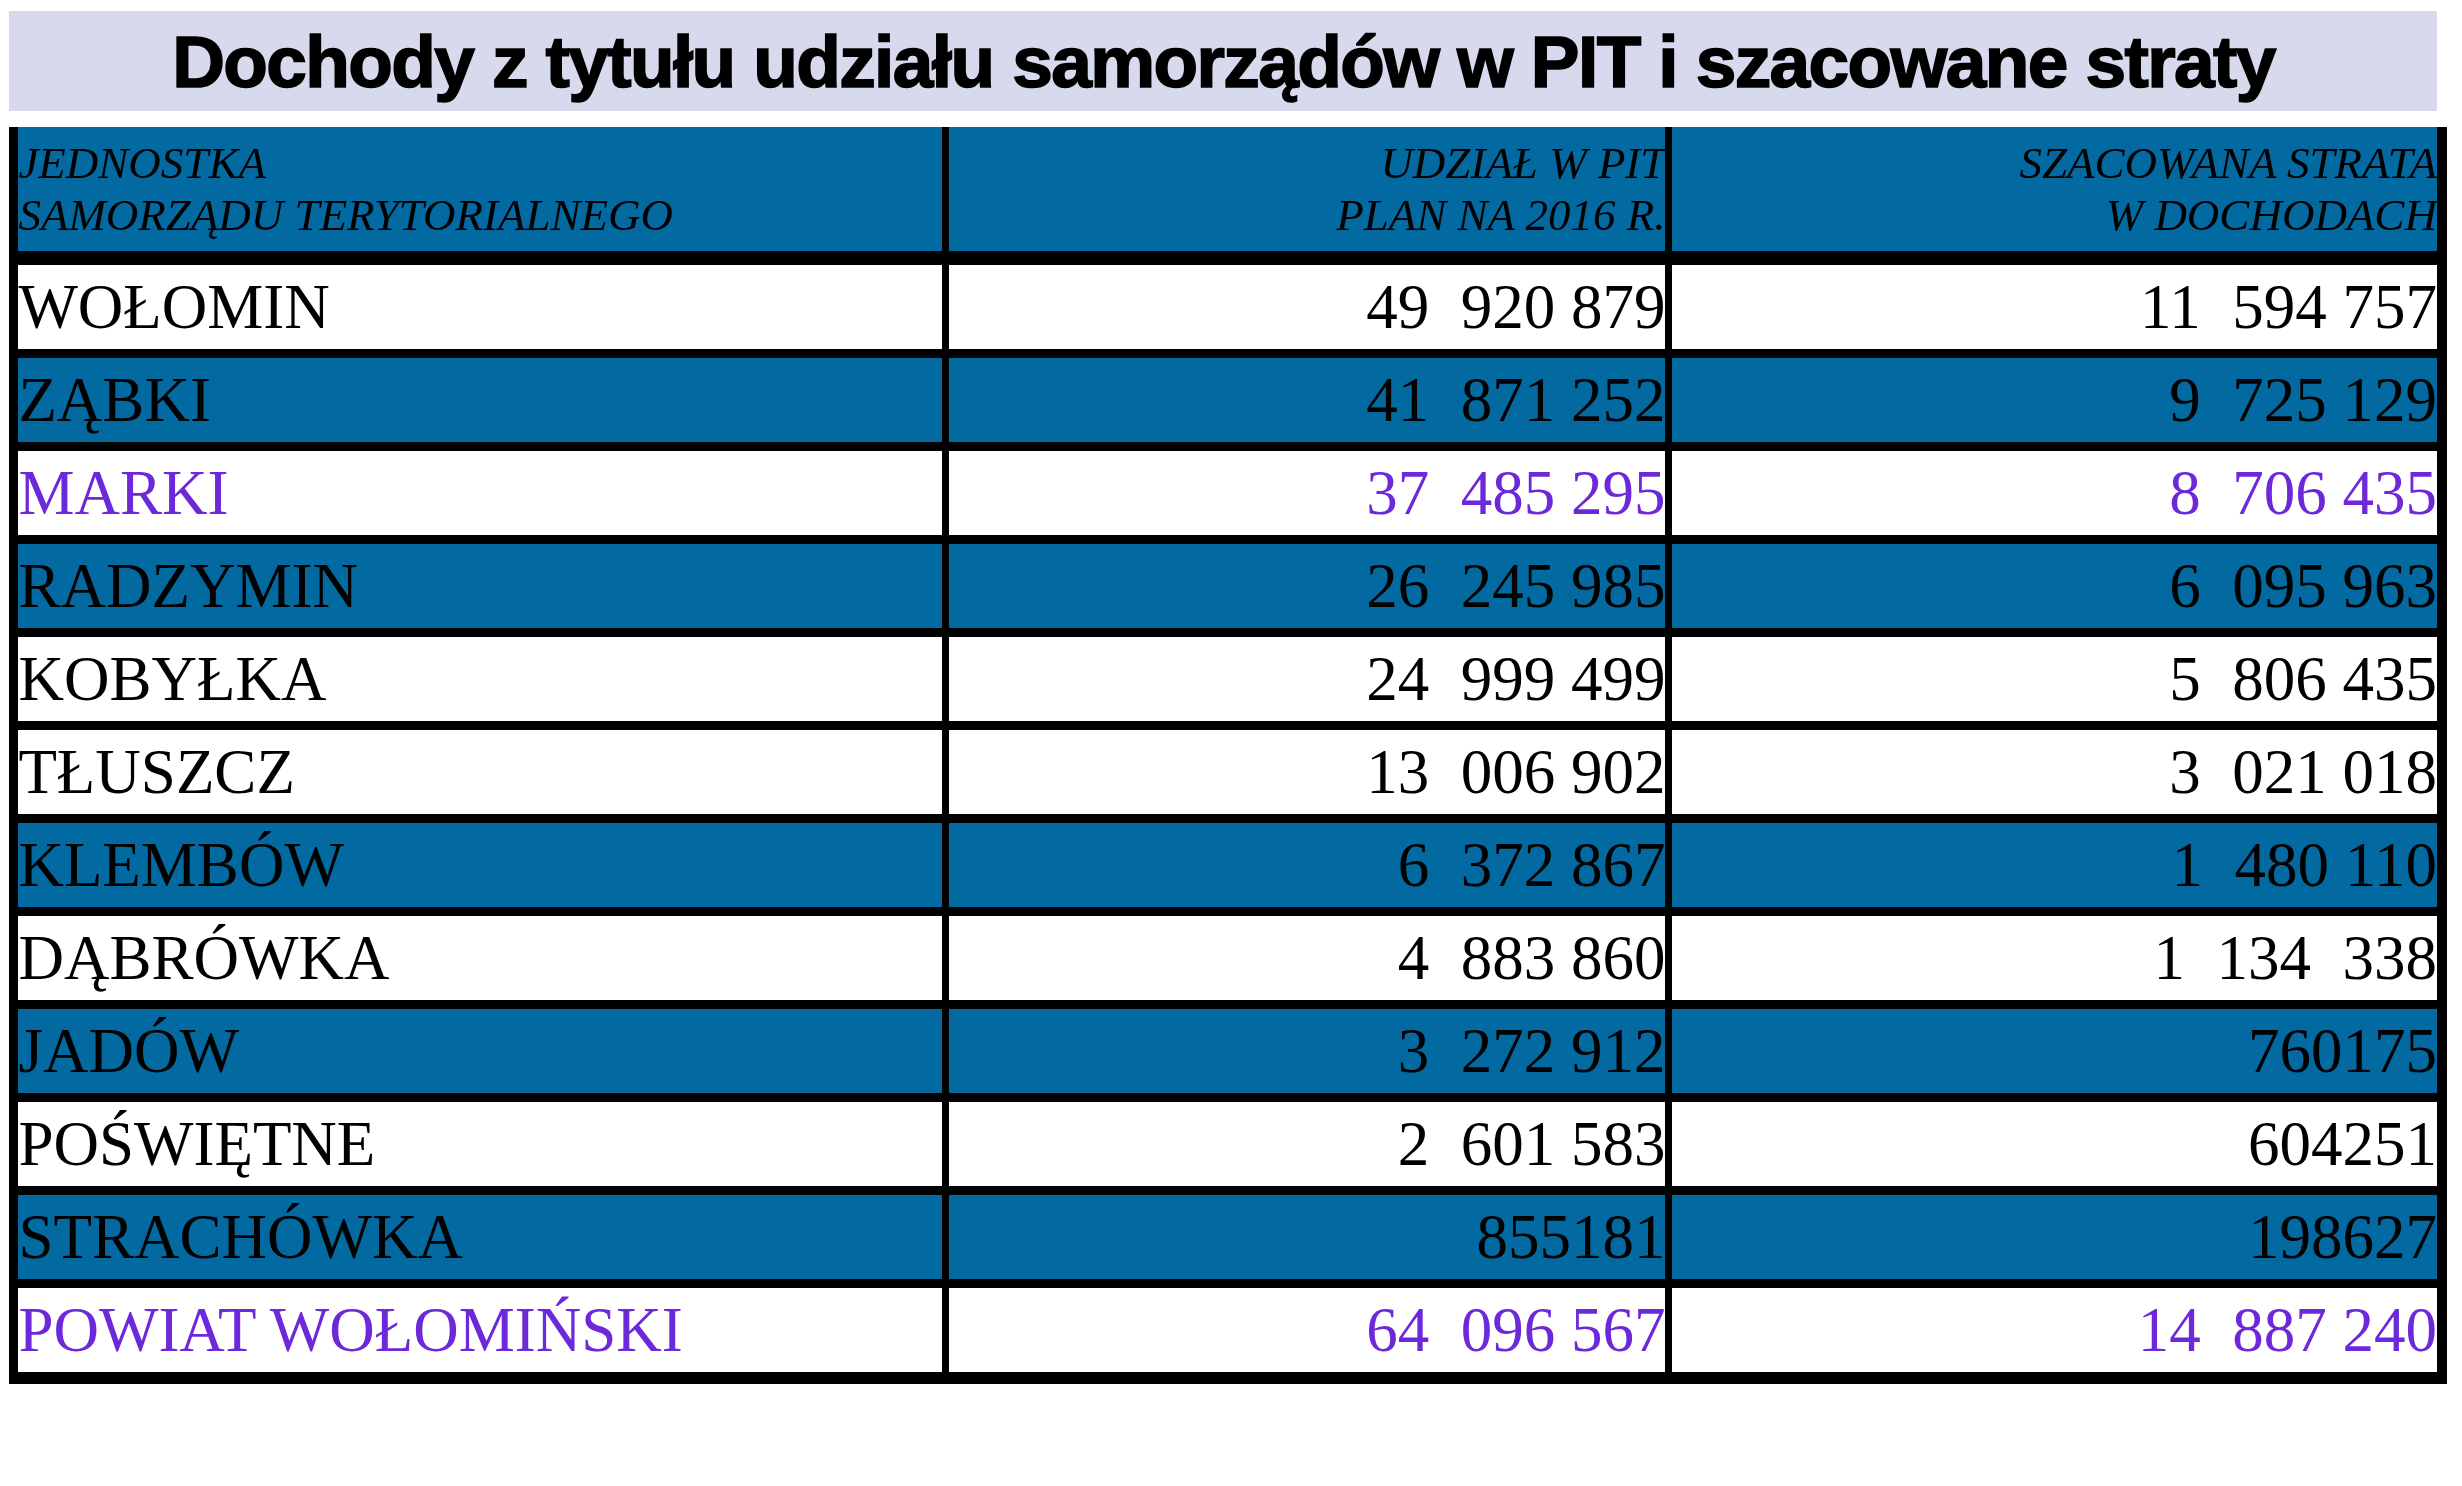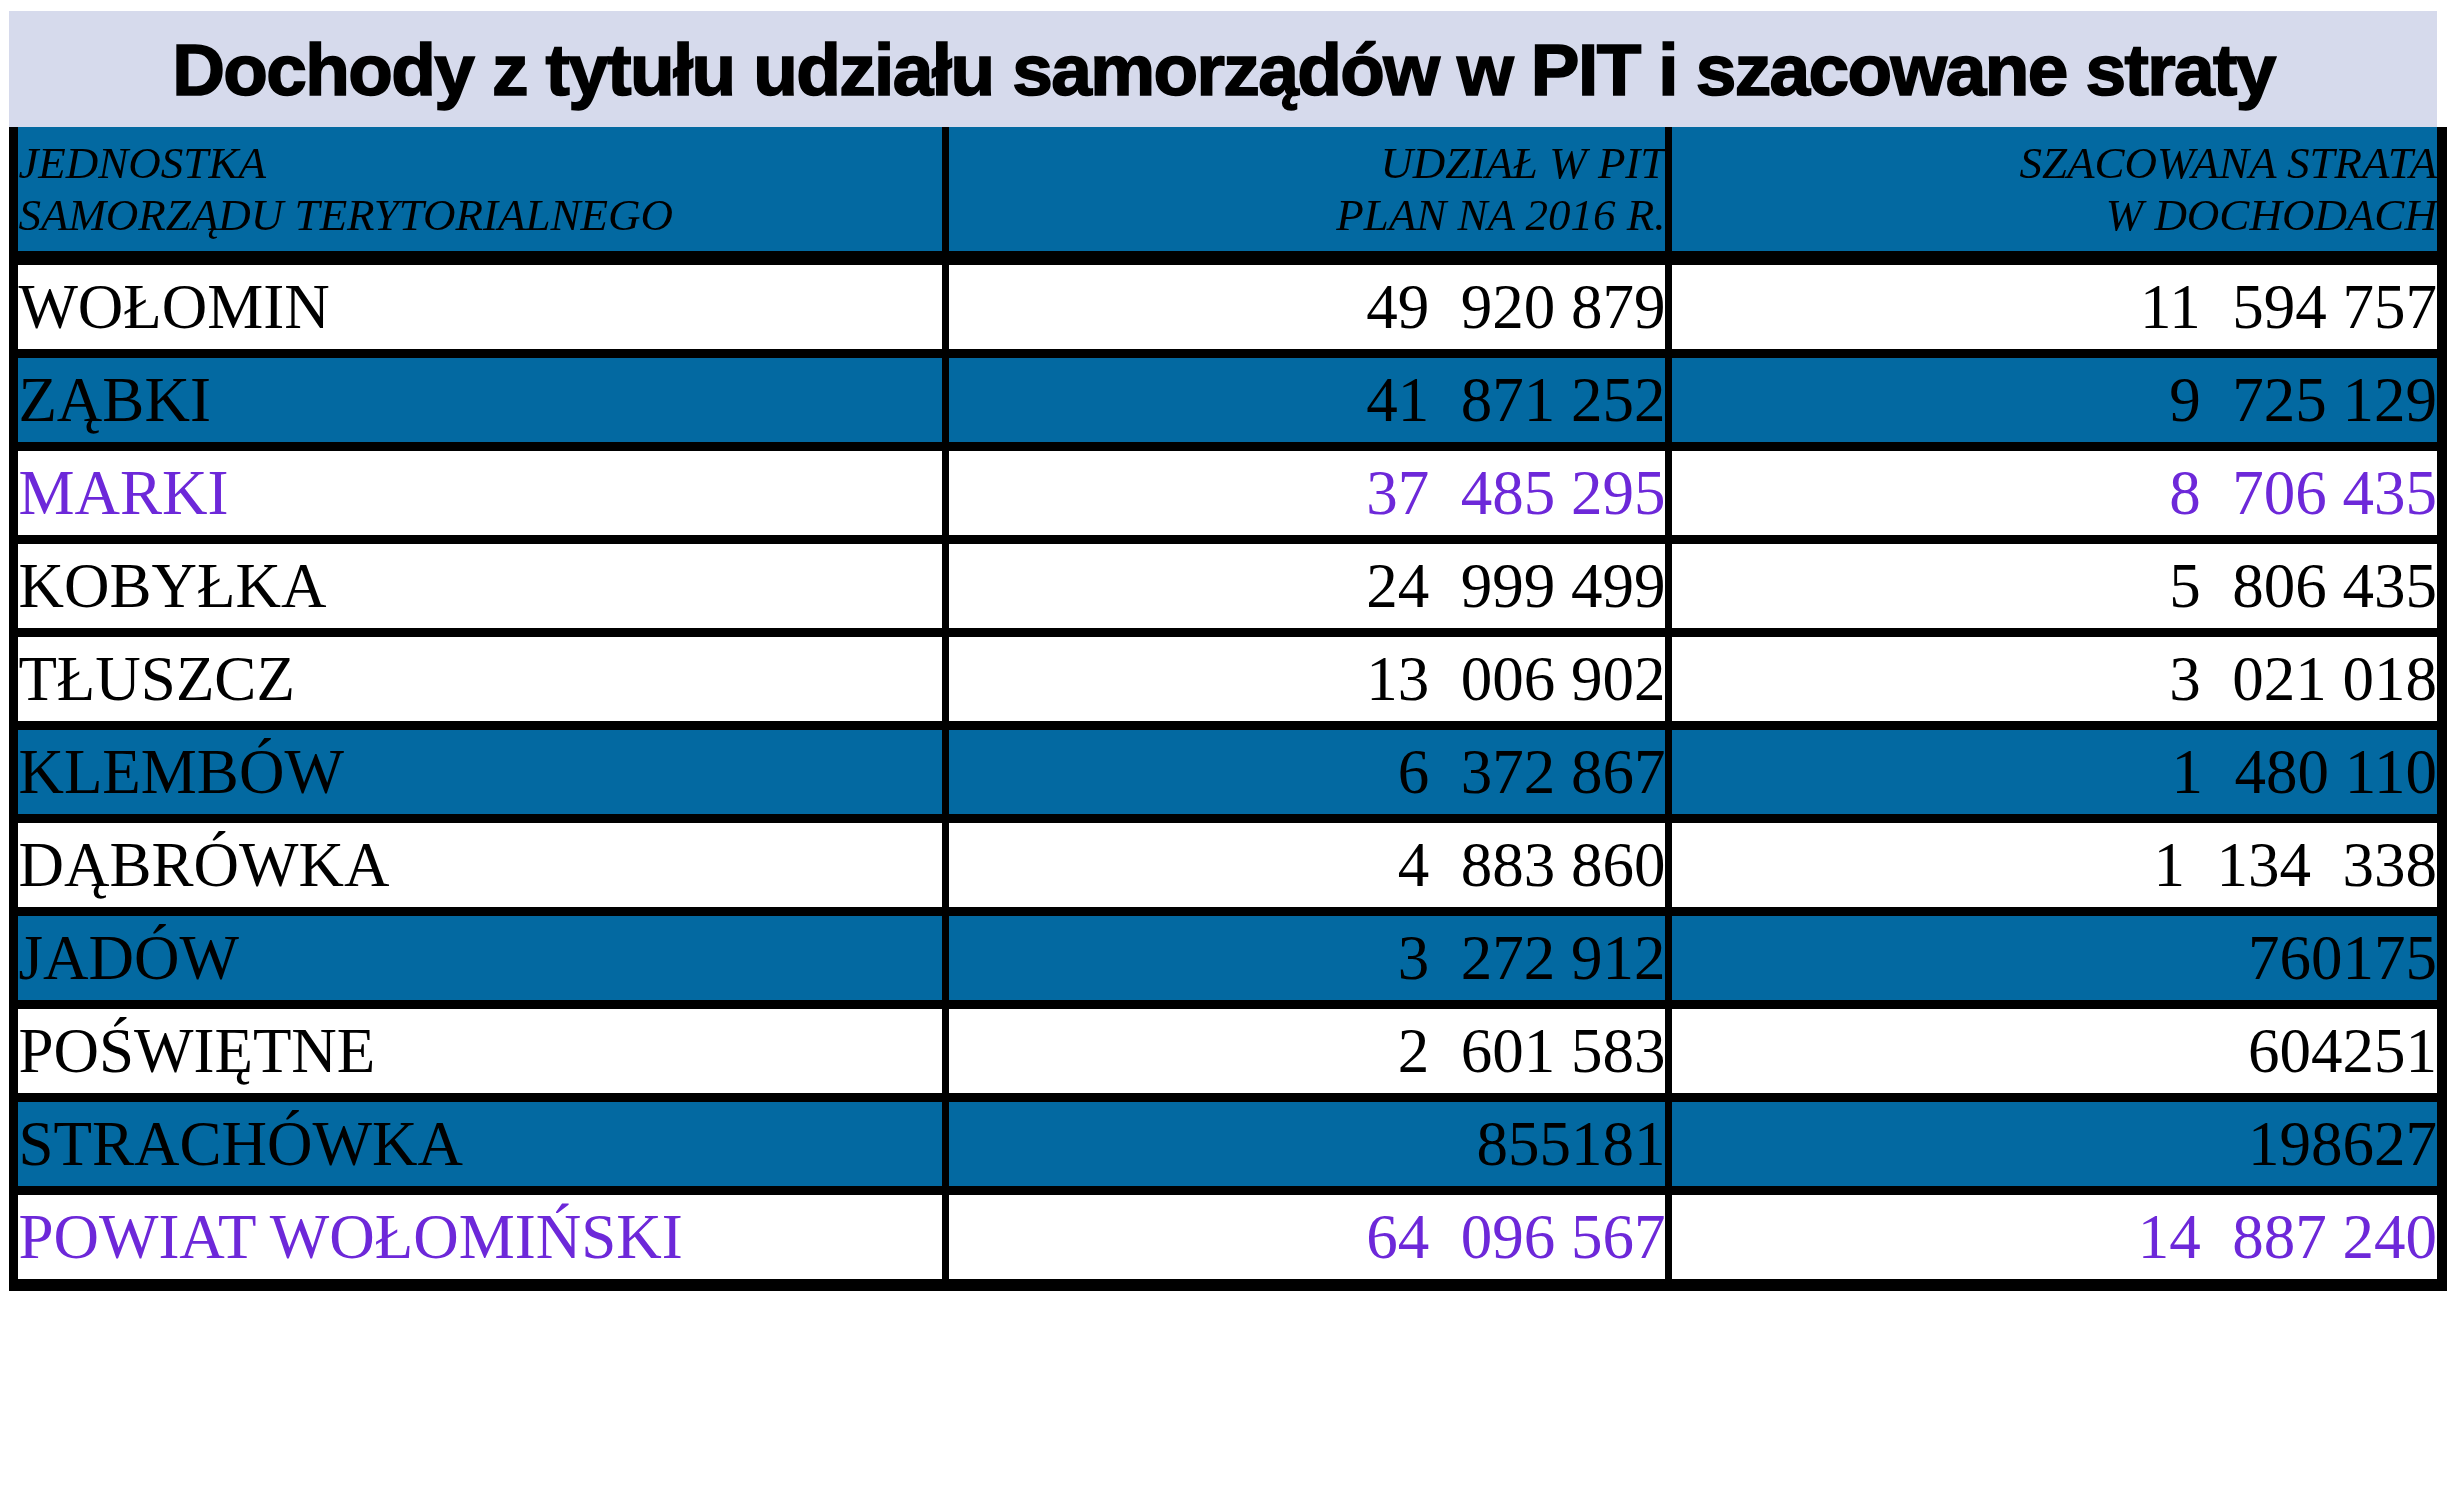--- a/index.html
+++ b/index.html
@@ -6,21 +6,21 @@
   .page {
     position: relative;
     width: 2462px; height: 1486px;
     background: #ffffff;
     overflow: hidden;
     font-family: "Liberation Serif", serif;
   }
   .title-bar {
     position: absolute;
     left: 9.4px; top: 11px;
-    width: 2428px; height: 116px;
+    width: 2428px; height: 100px;
     background: #d6daec;
     display: flex; align-items: center; justify-content: center;
   }
   .title-text {
     font-family: "Liberation Sans", sans-serif;
     font-weight: bold;
     font-size: 73px;
     letter-spacing: -1.6px;
     color: #000000;
     white-space: nowrap;
@@ -103,20 +103,25 @@
       <tr class="alt">
         <td class="name first-col">ZĄBKI</td>
         <td class="num">41  871 252</td>
         <td class="num last-col">9  725 129</td>
       </tr>
       <tr class="hl">
         <td class="name first-col">MARKI</td>
         <td class="num">37  485 295</td>
         <td class="num last-col">8  706 435</td>
       </tr>
+      <tr class="alt">
+        <td class="name first-col">RADZYMIN</td>
+        <td class="num">26  245 985</td>
+        <td class="num last-col">6  095 963</td>
+      </tr>
       <tr>
         <td class="name first-col">KOBYŁKA</td>
         <td class="num">24  999 499</td>
         <td class="num last-col">5  806 435</td>
       </tr>
       <tr>
         <td class="name first-col">TŁUSZCZ</td>
         <td class="num">13  006 902</td>
         <td class="num last-col">3  021 018</td>
       </tr>

